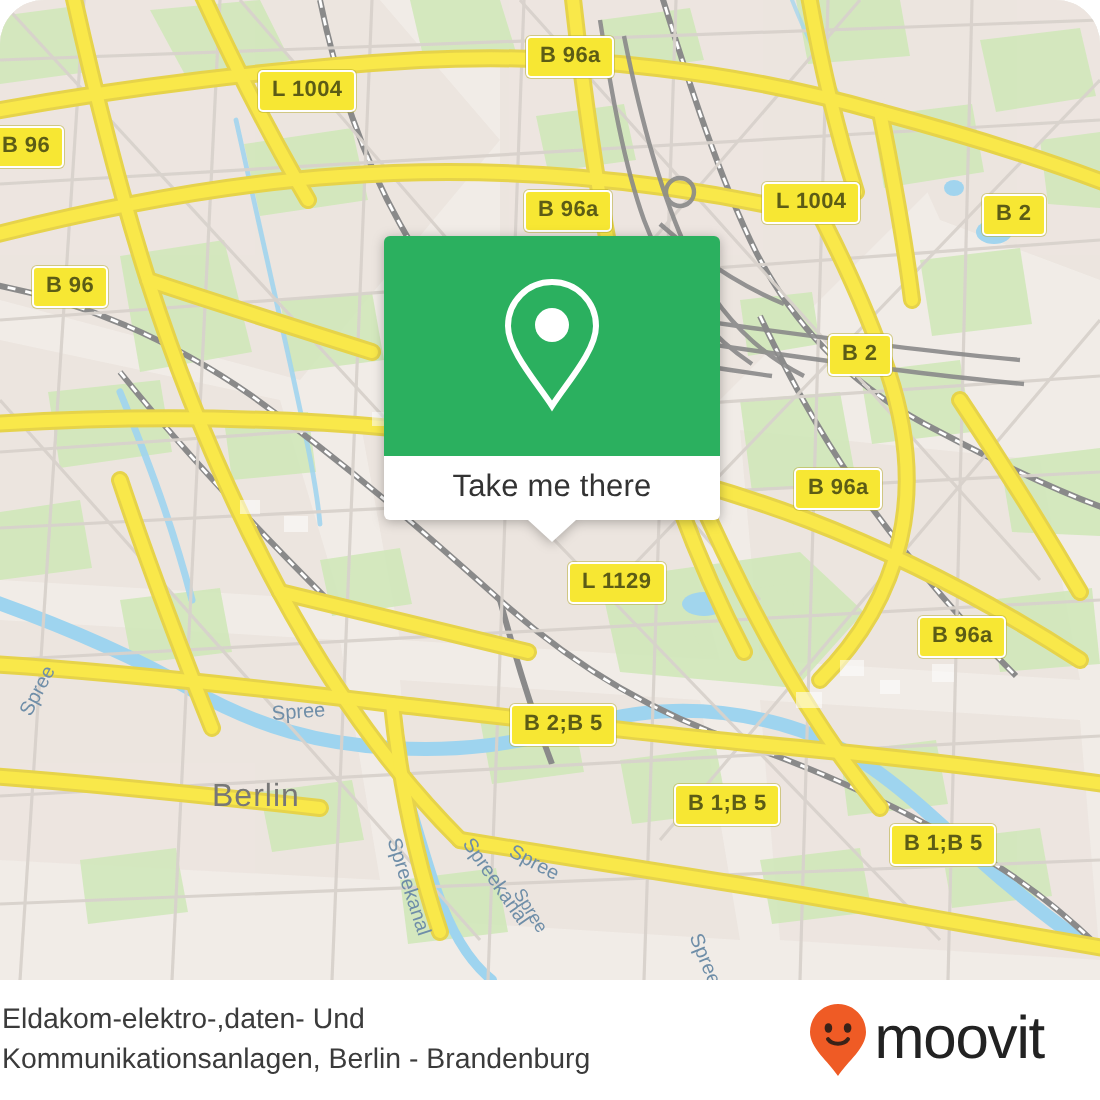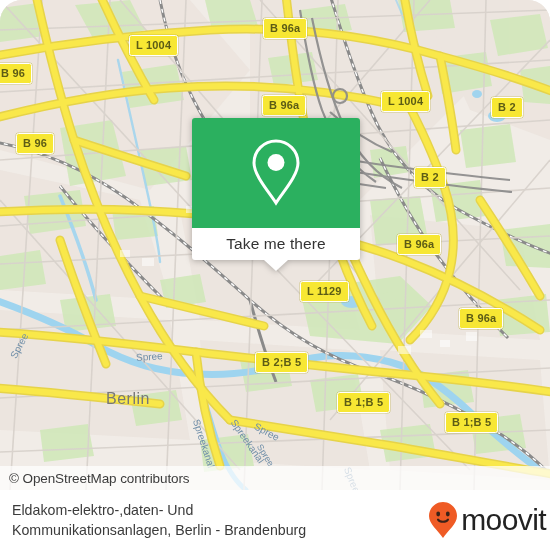--- a/index.html
+++ b/index.html
@@ -94,25 +94,25 @@
 
   
   #footer {
     position: absolute; left: 0; top: 490px;
     width: 550px; height: 60px;
     background: #ffffff;
     display: flex; align-items: center; justify-content: space-between;
   }
   #footer-title {
     font-size: 14.2px; color: #3b3b3b;
-    line-height: 1.42; padding-left: 12px;
+    line-height: 1.42; padding-left: 1px;
     max-width: 400px;
   }
   #footer-title .line { display: block; white-space: nowrap; }
-  #brand { display: flex; align-items: center; padding-right: 4px; }
+  #brand { display: flex; align-items: center; padding-right: 28px; }
   #brand-mark { margin-right: 3px; }
   #brand-name {
     font-size: 30px; color: #222222; font-weight: 500;
     letter-spacing: -0.6px; line-height: 1;
   }
 </style>
 </head>
 <body>
 
 <div id="root">
@@ -308,21 +308,21 @@
     <div id="shield-layer">
         <div class="shield" style="left: 263px; top: 18px;">B 96a</div>
         <div class="shield" style="left: 129px; top: 35px;">L 1004</div>
         <div class="shield" style="left: -6px; top: 63px;">B 96</div>
         <div class="shield" style="left: 262px; top: 95px;">B 96a</div>
         <div class="shield" style="left: 381px; top: 91px;">L 1004</div>
         <div class="shield" style="left: 491px; top: 97px;">B 2</div>
         <div class="shield" style="left: 16px; top: 133px;">B 96</div>
         <div class="shield" style="left: 414px; top: 167px;">B 2</div>
         <div class="shield" style="left: 397px; top: 234px;">B 96a</div>
-        <div class="shield" style="left: 300px; top: 281px;">L 1129</div>
+        <div class="shield" style="left: 284px; top: 281px;">L 1129</div>
         <div class="shield" style="left: 459px; top: 308px;">B 96a</div>
         <div class="shield" style="left: 228px; top: 352px; margin-left: 27px;">B 2;B 5</div>
         <div class="shield" style="left: 337px; top: 392px;">B 1;B 5</div>
         <div class="shield" style="left: 445px; top: 412px;">B 1;B 5</div>
       </div>
 
     <div id="maplabel-layer">
         <div class="maplabel" id="label-berlin" style="left: 106px; top: 390px; font-size: 16px; color: rgb(119, 119, 119); transform: rotate(0deg); transform-origin: left center;">Berlin</div>
         <div class="maplabel" style="left: 13px; top: 352px; font-size: 10px; color: rgb(111, 142, 168); transform: rotate(-62deg); transform-origin: left center;">Spree</div>
         <div class="maplabel" style="left: 136px; top: 352px; font-size: 10px; color: rgb(111, 142, 168); transform: rotate(-4deg); transform-origin: left center;">Spree</div>
@@ -339,23 +339,20 @@
           <path d="M29 4 C16.8 4 7 13.8 7 26 C7 38.5 22 55 29 66 C36 55 51 38.5 51 26 C51 13.8 41.2 4 29 4 Z" fill="none" stroke="#ffffff" stroke-width="3"></path>
           <circle cx="29" cy="25.5" r="8.5" fill="#ffffff"></circle>
         </svg>
       </div>
       <div id="callout-bottom">
         <span id="callout-label">Take me there</span>
       </div>
       <div id="callout-tail"></div>
     </div>
 
-    <div id="attribution-bar">
-      <span id="attribution-text">© OpenStreetMap contributors</span>
-    </div>
   </div>
 
   <div id="footer">
     <div id="footer-title">
       <span class="line">Eldakom-elektro-,daten- Und</span>
       <span class="line">Kommunikationsanlagen, Berlin - Brandenburg</span>
     </div>
     <div id="brand">
       <svg id="brand-mark" width="30" height="38" viewBox="0 0 30 38">
         <path d="M15 1 C7.3 1 1 7.3 1 15 C1 23 10 29.5 15 37 C20 29.5 29 23 29 15 C29 7.3 22.7 1 15 1 Z" fill="#ef5b25"></path>

